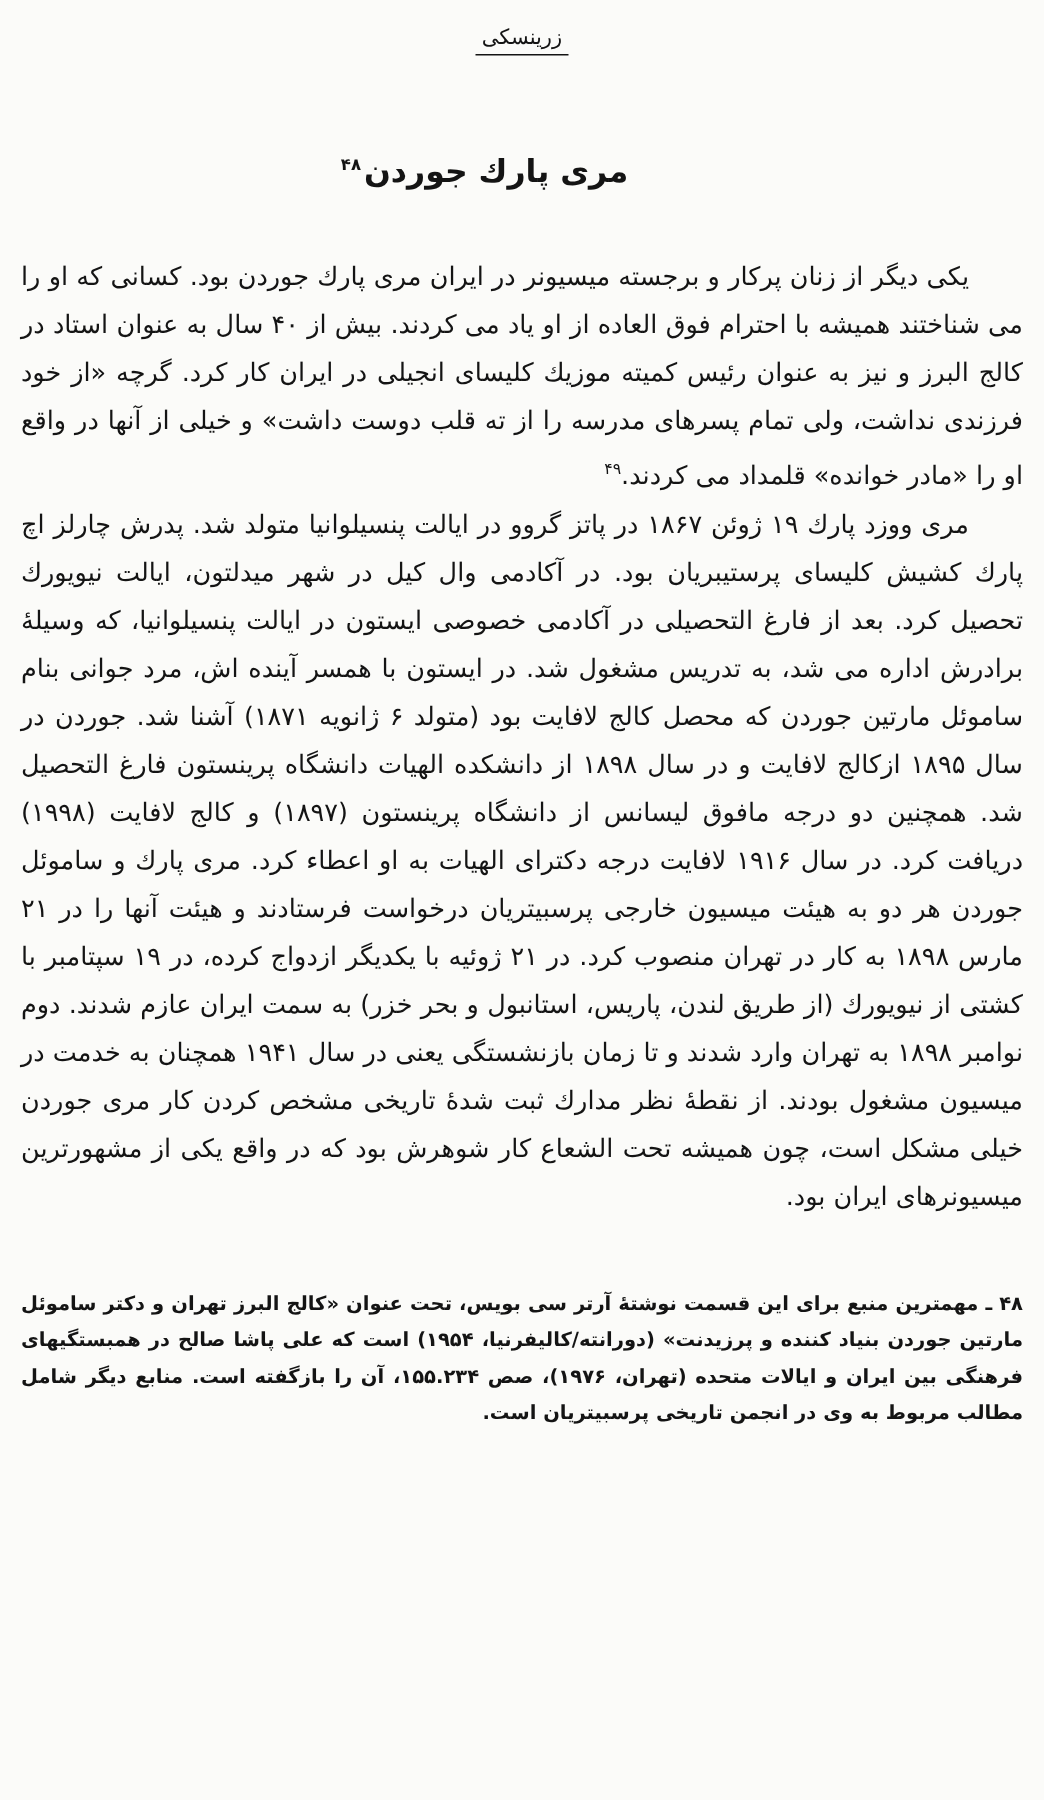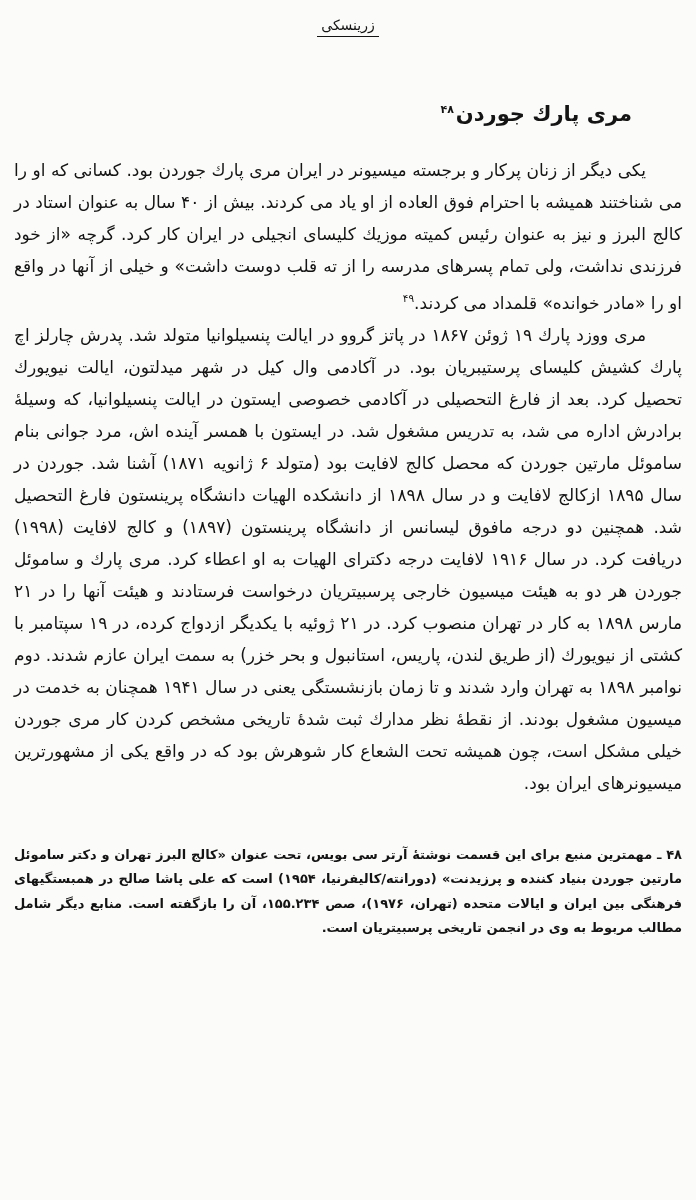--- a/index.html
+++ b/index.html
@@ -23,31 +23,31 @@
     line-height: 18px;
   }
   .running-header .hdr-word {
     display: inline-block;
     border-bottom: 1.5px solid #141414;
     padding: 0 4px 2px 4px;
   }
   .article-title {
     margin: 58px 0 0 0;
     padding-right: 50px;
-    text-align: right;
+    text-align: center;
     font-size: 21px;
     font-weight: bold;
     line-height: 30px;
   }
   .article-title sup {
     font-size: 11px;
     font-weight: bold;
     margin-right: 2px;
   }
-  .body-text { margin-top: 25px; }
+  .body-text { margin-top: 40px; }
   .body-par {
     margin: 0;
     font-size: 17px;
     line-height: 32px;
     text-align: justify;
     text-indent: 36px;
   }
   .body-par sup { font-size: 10.5px; }
   .footnotes { margin-top: 44px; font-weight: bold; }
   .footnote {

